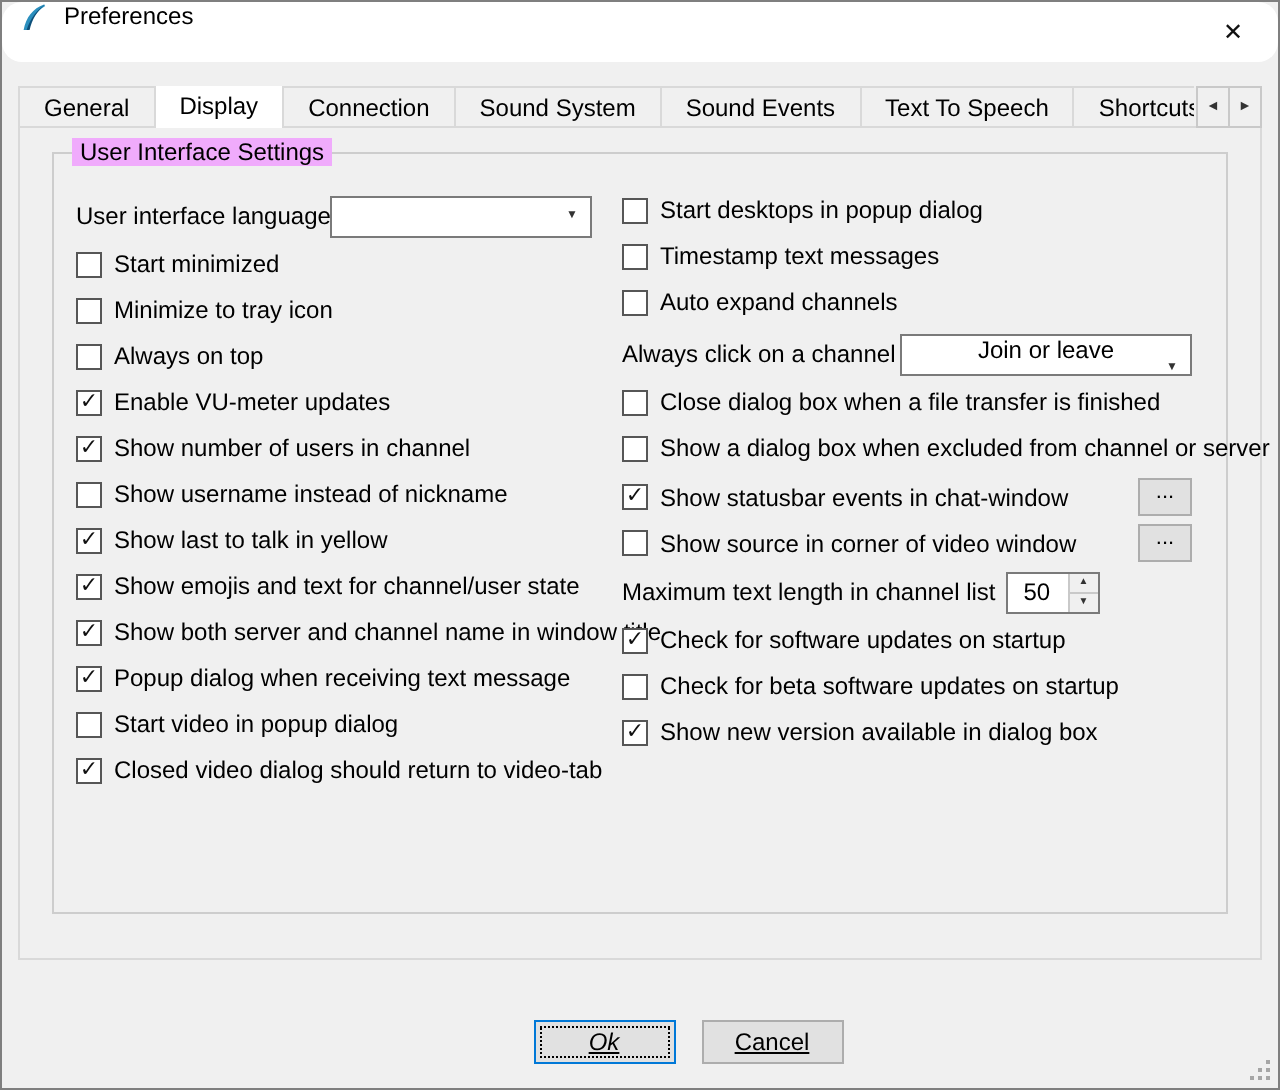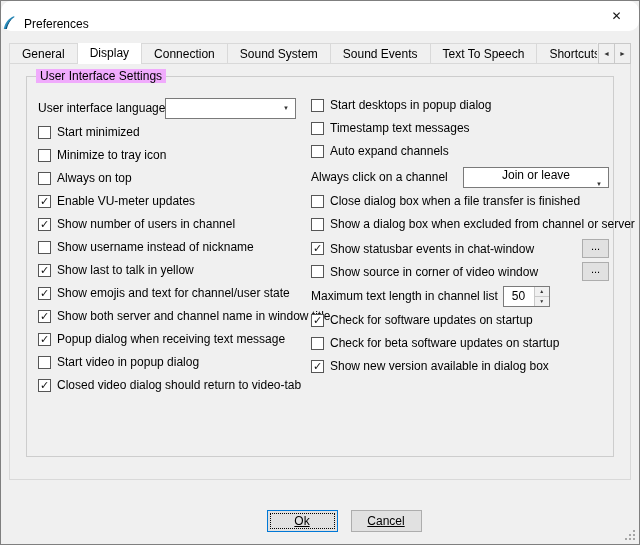--- a/index.html
+++ b/index.html
@@ -9,21 +9,21 @@
     font-family: "Liberation Sans", "DejaVu Sans", sans-serif;
     font-size: 12px; color: #000; background: #fff;
   }
   .dialog {
     position: relative; width: 640px; height: 545px;
     background: #f0f0f0; border: 1px solid #7f7f7f; overflow: hidden;
   }
   
   .titlebar {
     height: 30px; background: #ffffff;
-    display: flex; align-items: flex-end;  border-radius: 10px;
+    display: flex; align-items: flex-start; padding-left: 8px; border-radius: 10px;
   }
   .app-icon { margin-right: 7px; flex: 0 0 auto; }
   .title { font-size: 12px; }
   .close {
     margin-left: auto; width: 45px; height: 30px;
     display: flex; align-items: center; justify-content: center;
     font-size: 12px; color: #111;
   }
   
   .tabs-area { position: relative; margin: 12px 8px 0; height: 21px; z-index: 2; }
@@ -52,21 +52,21 @@
   .groupbox {
     position: absolute; left: 16px; right: 16px; top: 12px; bottom: 22px;
     border: 1px solid #cdcdcd;
   }
   .legend {
     position: absolute; top: -8px; left: 9px;
     background: #f0abfc; padding: 0 4px;
   }
   .col { position: absolute; top: 20px; }
   .col-left  { left: 11px;  width: 258px; }
-  .col-right { left: 284px; right: 4px; }
+  .col-right { left: 284px; right: 17px; }
   .row { display: flex; align-items: center; height: 16px; margin-bottom: 7px; white-space: nowrap; }
   .combo-row, .spin-row { height: 22px; margin-bottom: 5px; }
   .row-ellipsis { height: 19px; margin-bottom: 4px; }
   .lbl { line-height: 14px; }
   
   .cb {
     flex: 0 0 13px; width: 13px; height: 13px;
     background: #fff; border: 1px solid #565656; margin-right: 6px;
     display: flex; align-items: center; justify-content: center;
     font-size: 11px; font-weight: bold; color: #101010; line-height: 11px;
@@ -100,21 +100,21 @@
   .footer {
     position: absolute; left: 0; right: 0; bottom: 11px; height: 23px;
     display: flex; justify-content: center; gap: 13px; padding-left: 48px;
   }
   .btn {
     width: 71px; height: 22px; background: #e1e1e1; border: 1px solid #adadad;
     font: inherit; display: flex; align-items: center; justify-content: center;
     padding: 0;
   }
   .btn-text { text-decoration: underline; }
-  .btn-default { border-color: #0078d7; outline: 1px dotted #000; outline-offset: -4px; }
+  .btn-default { border-color: #0078d7; outline: 1px dotted #000; outline-offset: -4px; font-style: italic; }
   .grip { position: absolute; right: 3px; bottom: 3px; }
 </style>
 </head>
 <body>
 
 <div class="dialog">
 
   <div class="titlebar">
     <svg class="app-icon" width="16" height="16" viewBox="0 0 16 16">
       <path d="M13 1.2 C 7.5 3.2, 4 7.5, 2.8 14 L 5.2 14 C 6 9, 9 4.8, 13.6 2 Z" fill="#2b8fbe"></path>

